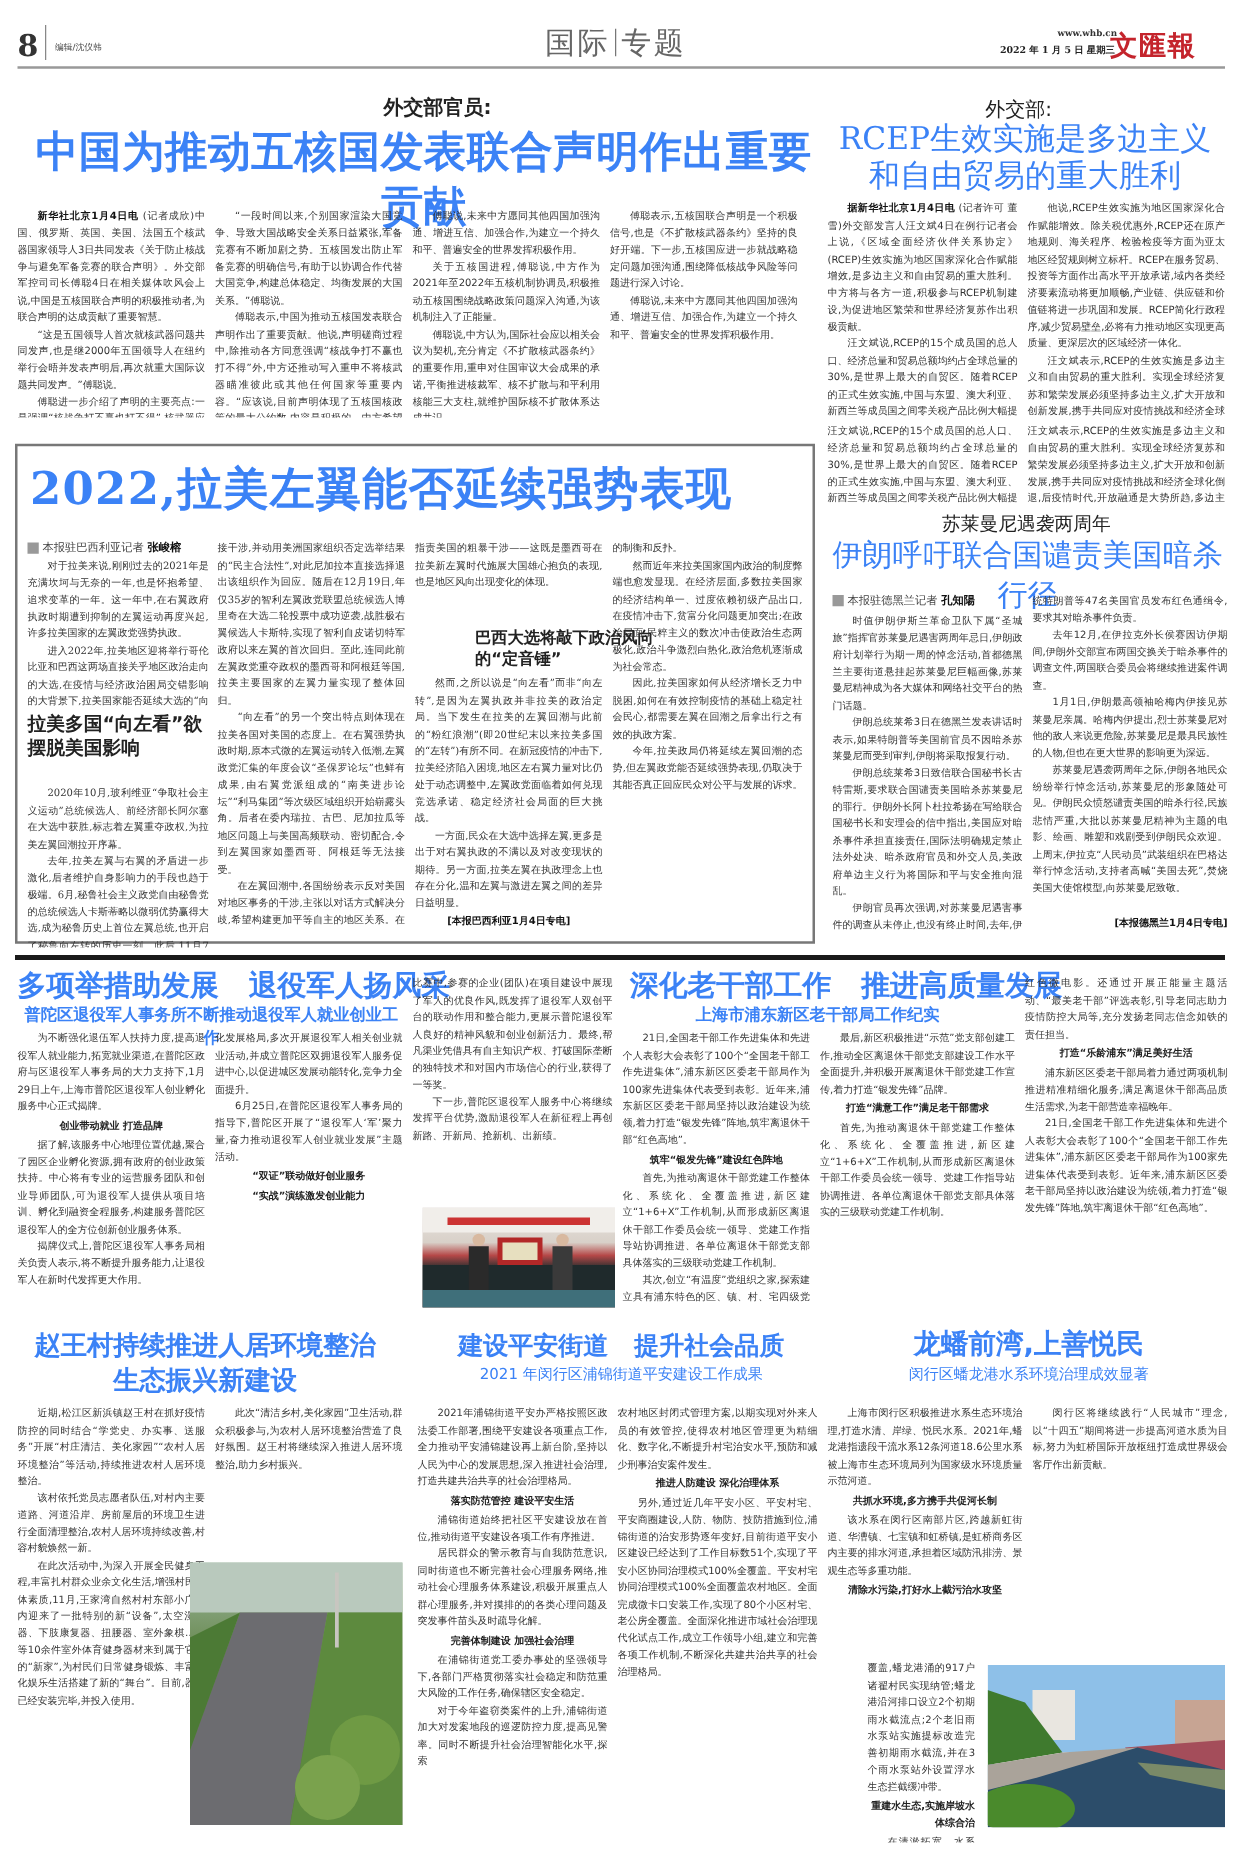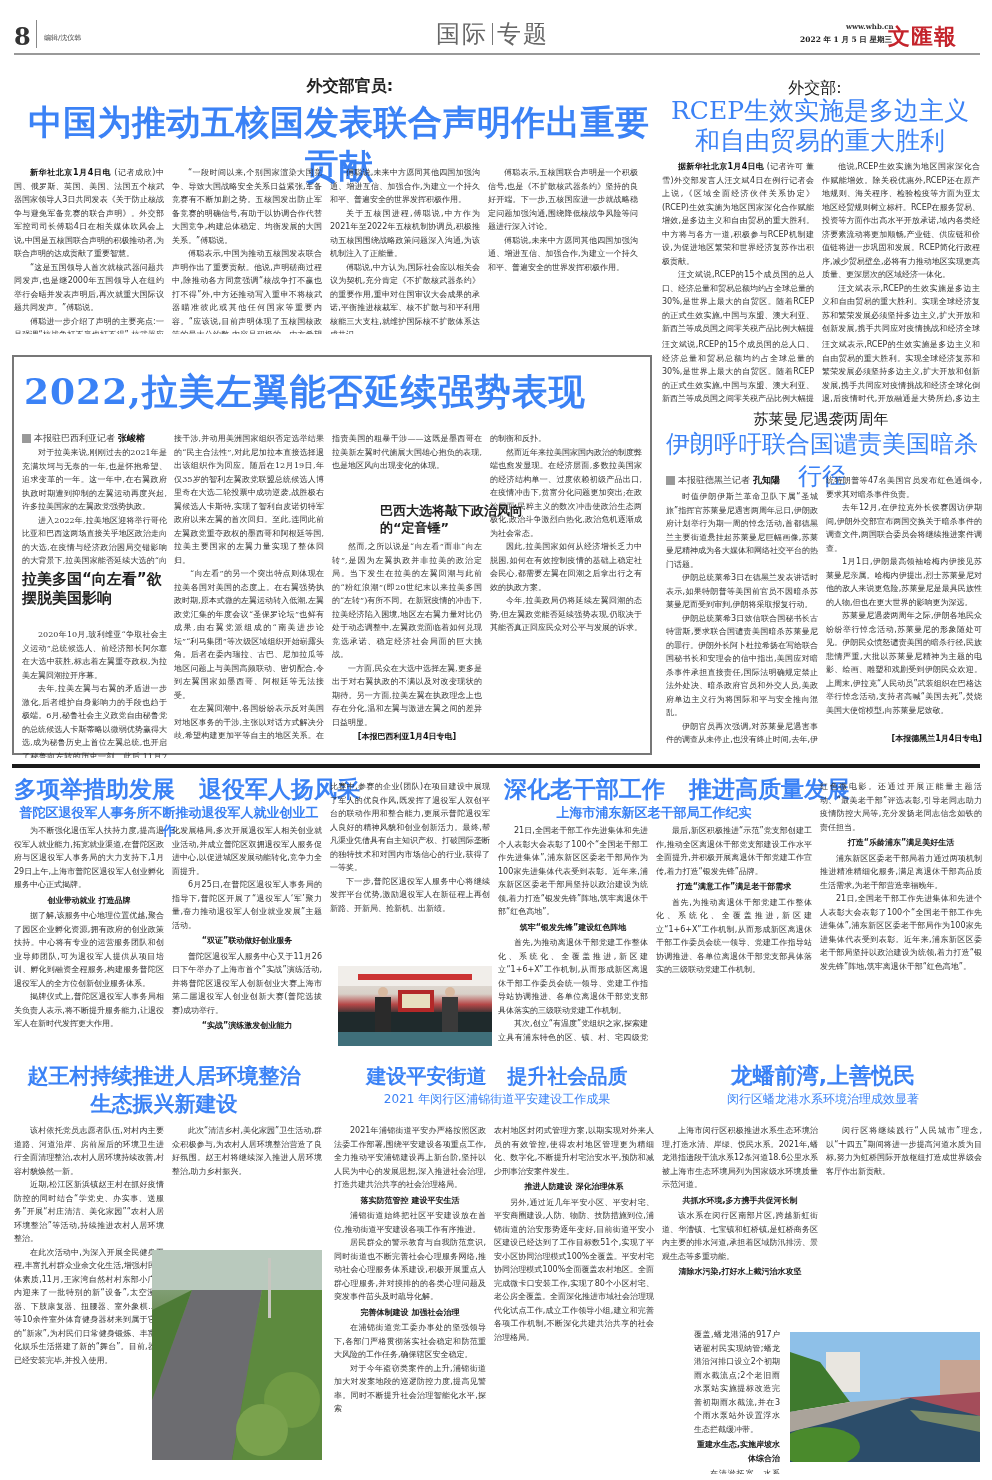--- a/index.html
+++ b/index.html
@@ -174,21 +174,20 @@
 <div class="abs col" style="left:14px;top:824px;width:150px;height:212px;">
   <p>为不断强化退伍军人扶持力度,提高退役军人就业能力,拓宽就业渠道,在普陀区政府与区退役军人事务局的大力支持下,1月29日上午,上海市普陀区退役军人创业孵化服务中心正式揭牌。</p>
   <p class="sub">创业带动就业 打造品牌</p>
   <p>据了解,该服务中心地理位置优越,聚合了园区企业孵化资源,拥有政府的创业政策扶持。中心将有专业的运营服务团队和创业导师团队,可为退役军人提供从项目培训、孵化到融资全程服务,构建服务普陀区退役军人的全方位创新创业服务体系。</p>
   <p>揭牌仪式上,普陀区退役军人事务局相关负责人表示,将不断提升服务能力,让退役军人在新时代发挥更大作用。</p>
 </div>
 <div class="abs col" style="left:172px;top:824px;width:150px;height:212px;">
   <p style="text-indent:0">化发展格局,多次开展退役军人相关创业就业活动,并成立普陀区双拥退役军人服务促进中心,以促进城区发展动能转化,竞争力全面提升。</p>
   <p>6月25日,在普陀区退役军人事务局的指导下,普陀区开展了“退役军人‘军’聚力量,奋力推动退役军人创业就业发展”主题活动。</p>
   <p class="sub">“双证”联动做好创业服务</p>
-  <p>普陀区退役军人服务中心又于11月26日下午举办了上海市首个“实战”演练活动,并将普陀区退役军人创新创业大赛上海市第二届退役军人创业创新大赛(普陀选拔赛)成功举行。</p>
   <p class="sub">“实战”演练激发创业能力</p>
 </div>
 <div class="abs col" style="left:330px;top:780px;width:160px;height:168px;">
   <p style="text-indent:0">比赛中,参赛的企业(团队)在项目建设中展现了军人的优良作风,既发挥了退役军人双创平台的联动作用和整合能力,更展示普陀退役军人良好的精神风貌和创业创新活力。最终,帮凡渠业凭借具有自主知识产权、打破国际垄断的独特技术和对国内市场信心的行业,获得了一等奖。</p>
   <p>下一步,普陀区退役军人服务中心将继续发挥平台优势,激励退役军人在新征程上再创新路、开新局、抢新机、出新绩。</p>
 </div>
 
 <div class="abs photo" style="left:338px;top:966px;width:154px;height:80px;background:linear-gradient(180deg,#e9e6e2 0%,#d8d0c8 35%,#b54848 48%,#2f2f2f 60%,#1c2b2f 100%);">
   <svg width="154" height="80" viewBox="0 0 154 80">
     <rect x="0" y="0" width="154" height="20" fill="#f1eeea"></rect>
@@ -223,22 +222,22 @@
   <p class="sub">打造“乐龄浦东”满足美好生活</p>
   <p>浦东新区区委老干部局着力通过两项机制推进精准精细化服务,满足离退休干部高品质生活需求,为老干部营造幸福晚年。</p>
   <p>21日,全国老干部工作先进集体和先进个人表彰大会表彰了100个“全国老干部工作先进集体”,浦东新区区委老干部局作为100家先进集体代表受到表彰。近年来,浦东新区区委老干部局坚持以政治建设为统领,着力打造“银发先锋”阵地,筑牢离退休干部“红色高地”。</p>
 </div>
 
 <div class="abs headline-main" style="left:14px;top:1062px;width:300px;font-size:21px;line-height:28px;">
   <div>赵王村持续推进人居环境整治</div>
   <div>生态振兴新建设</div>
 </div>
 <div class="abs col" style="left:14px;top:1124px;width:150px;height:350px;">
+  <p>近期,松江区新浜镇赵王村在抓好疫情防控的同时结合“学党史、办实事、送服务”开展“村庄清洁、美化家园”“农村人居环境整治”等活动,持续推进农村人居环境整治。</p>
   <p>该村依托党员志愿者队伍,对村内主要道路、河道沿岸、房前屋后的环境卫生进行全面清理整治,农村人居环境持续改善,村容村貌焕然一新。</p>
-  <p>近期,松江区新浜镇赵王村在抓好疫情防控的同时结合“学党史、办实事、送服务”开展“村庄清洁、美化家园”“农村人居环境整治”等活动,持续推进农村人居环境整治。</p>
   <p>在此次活动中,为深入开展全民健身工程,丰富扎村群众业余文化生活,增强村民身体素质,11月,王家湾自然村村东部小广场内迎来了一批特别的新“设备”,太空漫步器、下肢康复器、扭腰器、室外象棋……等10余件室外体育健身器材来到属于它们的“新家”,为村民们日常健身锻炼、丰富文化娱乐生活搭建了新的“舞台”。目前,器材已经安装完毕,并投入使用。</p>
 </div>
 <div class="abs col" style="left:172px;top:1124px;width:150px;height:120px;">
   <p>此次“清洁乡村,美化家园”卫生活动,群众积极参与,为农村人居环境整治营造了良好氛围。赵王村将继续深入推进人居环境整治,助力乡村振兴。</p>
 </div>
 
 <div class="abs photo" style="left:152px;top:1250px;width:170px;height:210px;background:linear-gradient(180deg,#9db8a0 0%,#6f8f5a 30%,#4e6e3a 100%);">
   <svg width="170" height="210" viewBox="0 0 170 210">
     <rect x="0" y="0" width="170" height="40" fill="#b9c9bd"></rect>
     <polygon points="40,40 110,40 80,210 0,210 0,150" fill="#6c6c70"></polygon>

